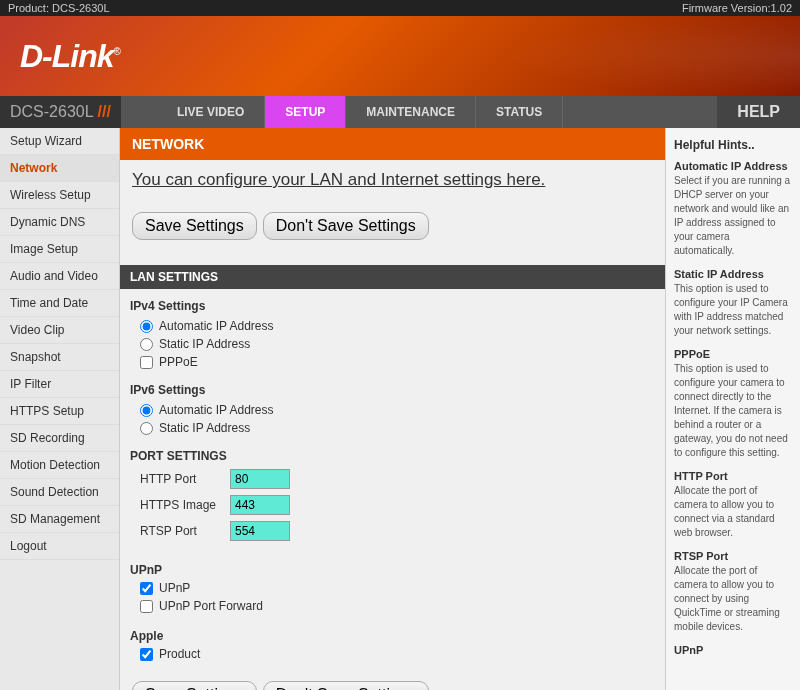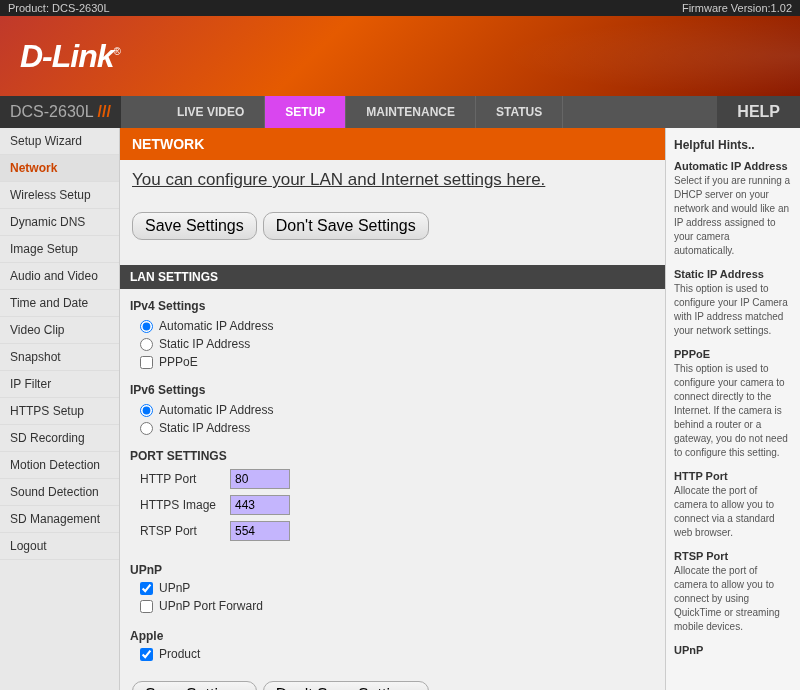--- a/index.html
+++ b/index.html
@@ -206,21 +206,21 @@
     .port-label {
       font-size: 12px;
       color: #333;
       width: 80px;
     }
     .port-input {
       border: 1px solid #999;
       padding: 2px 4px;
       font-size: 12px;
       width: 60px;
-      background: #c4b5fd;
+      background: #5eead4;
     }
 
     .upnp-section, .apple-section {
       padding: 6px 10px;
     }
     .upnp-title, .apple-title {
       font-size: 12px;
       font-weight: bold;
       color: #333;
       margin-bottom: 4px;

